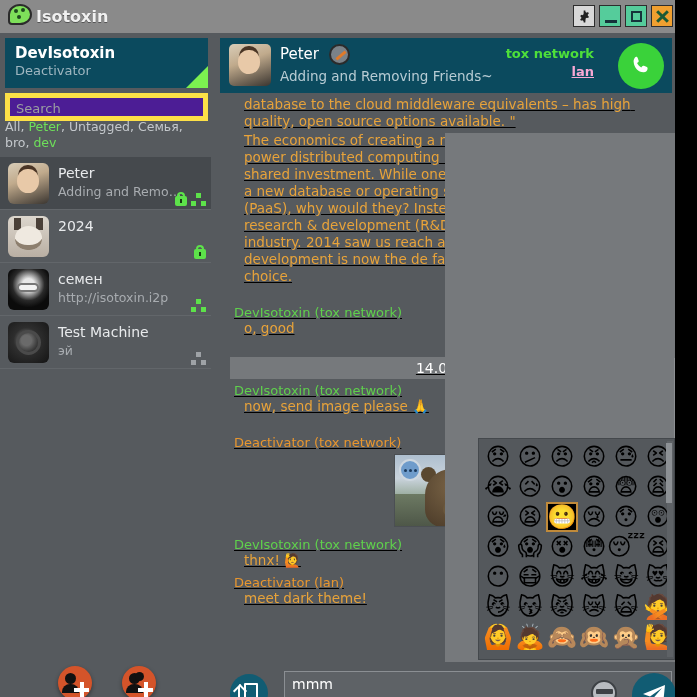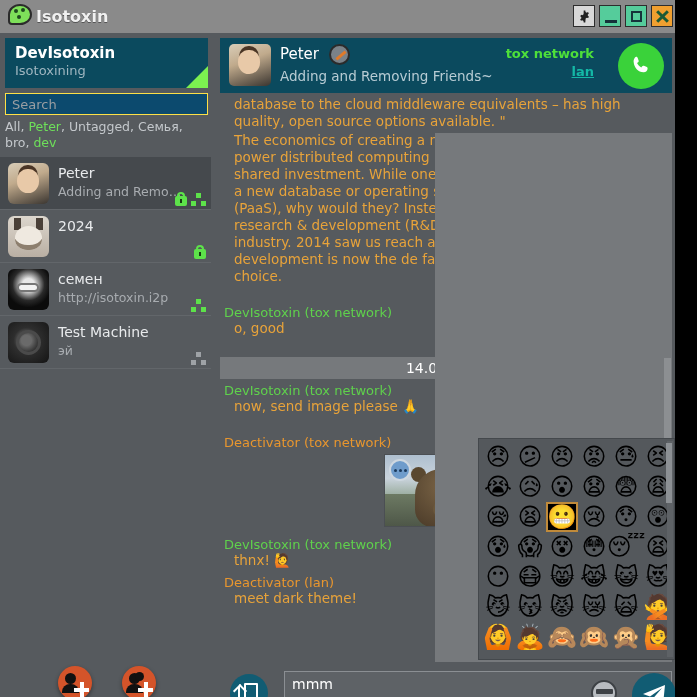--- a/index.html
+++ b/index.html
@@ -40,22 +40,22 @@
   .blackstrip{position:absolute;left:675px;top:0;width:22px;height:697px;background:#000;}
 
   
   .myprofile{position:absolute;left:5px;top:5px;width:203px;height:50px;background:#0b4a5e;position:relative;}
   .myprofile .nm{position:absolute;left:10px;top:6px;font-size:15px;font-weight:bold;color:#ffffff;}
   .myprofile .st{position:absolute;left:10px;top:25px;font-size:13px;color:#9fb6c0;}
   .myprofile .corner{position:absolute;right:0;bottom:0;width:0;height:0;
     border-left:22px solid transparent;border-bottom:22px solid #7cf050;}
 
   
-  .searchbox{position:absolute;left:5px;top:60px;width:203px;height:22px;background:#0c4a6e;
-    border:1px solid #fde047;box-sizing:border-box;}
+  .searchbox{position:absolute;left:5px;top:60px;width:203px;height:28px;background:#4c1d95;
+    border:5px solid #fde047;box-sizing:border-box;}
   .searchbox .ph{position:absolute;left:6px;top:3px;font-size:13px;color:#9a9ea2;}
 
   
   .tags{position:absolute;left:5px;top:86px;width:206px;font-size:12.5px;color:#c4c8cc;line-height:16px;}
   .tags .t{color:#c4c8cc;}
   .tags .on{color:#6ee05a;}
 
   
   .clist{position:absolute;left:0;top:124px;width:211px;height:495px;overflow:hidden;}
   .citem{position:relative;height:53px;border-bottom:1px solid #62666a;box-sizing:border-box;}
@@ -113,27 +113,27 @@
   
   .chead{position:absolute;left:5px;top:5px;width:452px;height:55px;background:#0b4a5e;}
   .chead .av{position:absolute;left:9px;top:6px;width:42px;height:42px;border-radius:5px;overflow:hidden;}
   .chead .nm{position:absolute;left:60px;top:7px;font-size:15px;color:#ffffff;}
   .chead .pencil{position:absolute;left:109px;top:6px;width:21px;height:21px;border-radius:50%;
     border:2px solid #2b2b2b;background:#7b8288;box-sizing:border-box;}
   .chead .pencil:after{content:"";position:absolute;left:4px;top:8px;width:12px;height:3px;background:#e07a2a;
     transform:rotate(-40deg);}
   .chead .st{position:absolute;left:60px;top:30px;font-size:13.5px;color:#b8ccd4;}
   .chead .net{position:absolute;right:78px;top:8px;font-size:13px;font-weight:bold;color:#4ee03a;text-align:right;}
-  .chead .lan{position:absolute;right:78px;top:26px;font-size:13px;font-weight:bold;color:#14b8a6;
+  .chead .lan{position:absolute;right:78px;top:26px;font-size:13px;font-weight:bold;color:#f9a8d4;
     text-decoration:underline;text-align:right;}
   .callbtn{position:absolute;right:8px;top:5px;width:46px;height:46px;border-radius:50%;background:#3ad23a;}
   .callbtn .ph{position:absolute;left:12px;top:11px;width:22px;height:23px;}
 
   
-  .cbody{position:absolute;left:5px;top:63px;width:452px;height:566px;overflow:hidden;}
+  .cbody{position:absolute;left:15px;top:63px;width:452px;height:566px;overflow:hidden;text-decoration:underline;}
   .msg{position:relative;padding:0 6px 2px 4px;}
   .sender{font-size:13px;margin-top:4px;}
   .sender.self{color:#5fd14c;}
   .sender.other{color:#e8962e;}
   .mtext{font-size:13.5px;line-height:17px;color:#e8a33a;padding-left:10px;white-space:pre-wrap;}
   .mtime{position:absolute;right:8px;font-size:12px;color:#5a9ad4;}
   .datebar{background:#76797c;text-align:center;font-size:14px;color:#ffffff;padding:3px 0;margin:4px 0;}
   .datebar.right{text-align:right;padding-right:14px;}
   .bearimg{margin:4px 0 4px 160px;width:120px;height:71px;position:relative;overflow:hidden;border:1px solid #4b4f53;}
   .bearsky{position:absolute;left:0;top:0;width:100%;height:55%;
@@ -214,21 +214,21 @@
       <div class="wbtn close">
         <span class="closeglyph"></span>
       </div>
     </div>
   </div>
 
   <div class="left">
 
     <div class="myprofile">
       <div class="nm">DevIsotoxin</div>
-      <div class="st">Isotoxining</div>
+      <div class="st">Deactivator</div>
       <div class="corner"></div>
     </div>
 
     <div class="searchbox">
       <div class="ph">Search</div>
     </div>
 
     <div class="tags" id="tagbar"><span class="t ">All</span><span>, </span><span class="t on">Peter</span><span>, </span><span class="t ">Untagged</span><span>, </span><span class="t ">Семья</span><span>, </span><span class="t ">bro</span><span>, </span><span class="t on">dev</span></div>
 
     <div class="clist" id="contactlist">

